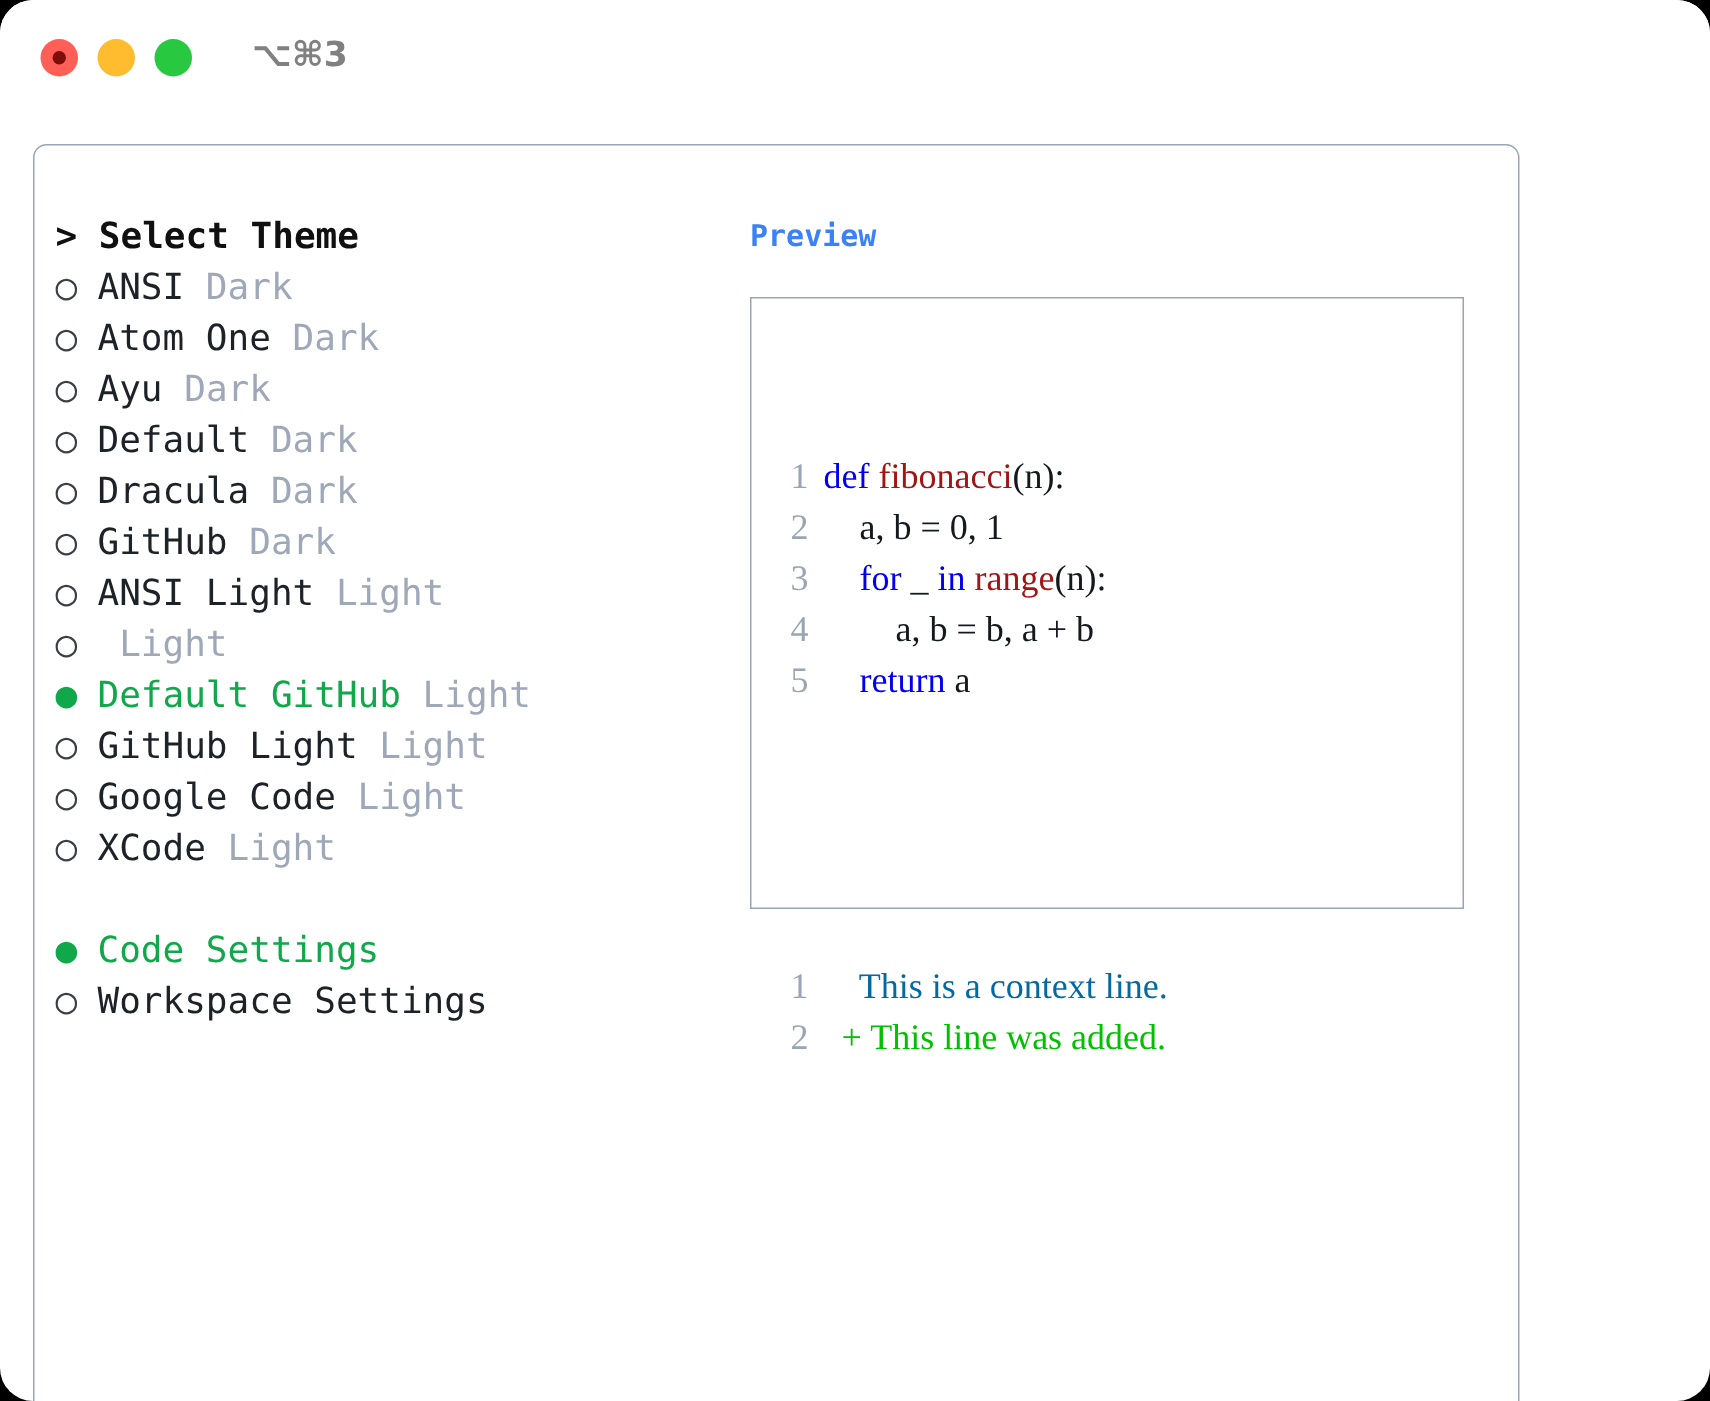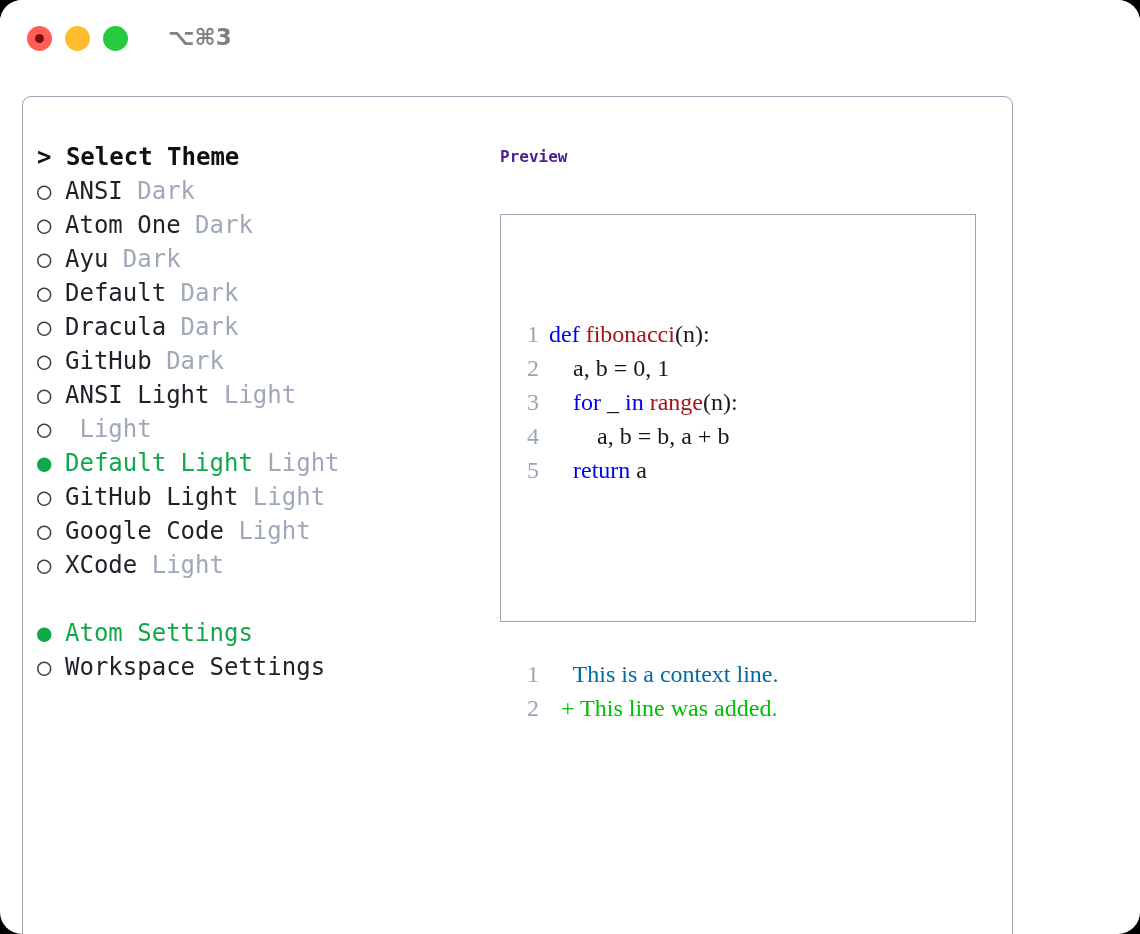--- a/index.html
+++ b/index.html
@@ -143,25 +143,25 @@
     font-family: "DejaVu Sans Mono", monospace;
     font-size: 24px;
     line-height: 34px;
     color: #9fa8b8;
     width: 410px;
   }
 
   
   .preview-head {
     font-family: "DejaVu Sans Mono", monospace;
-    font-size: 16px;
+    font-size: 20px;
     font-weight: bold;
-    color: #4c1d95;
-    line-height: 34px;
-    margin-bottom: 40px;
+    color: #3b82f6;
+    line-height: 34px;
+    margin-bottom: 24px;
   }
   .preview-box {
     width: 476px;
     height: 408px;
     border: 1.5px solid #9aa5b4;
     box-sizing: border-box;
     background: #ffffff;
     position: relative;
   }
   .code-area {
@@ -211,31 +211,31 @@
 
       <div class="opt-list" id="theme-list">
           <div class="opt"><span class="marker">○</span><span class="opt-label">ANSI</span><span class="opt-tag"> Dark</span></div>
           <div class="opt"><span class="marker">○</span><span class="opt-label">Atom One</span><span class="opt-tag"> Dark</span></div>
           <div class="opt"><span class="marker">○</span><span class="opt-label">Ayu</span><span class="opt-tag"> Dark</span></div>
           <div class="opt"><span class="marker">○</span><span class="opt-label">Default</span><span class="opt-tag"> Dark</span></div>
           <div class="opt"><span class="marker">○</span><span class="opt-label">Dracula</span><span class="opt-tag"> Dark</span></div>
           <div class="opt"><span class="marker">○</span><span class="opt-label">GitHub</span><span class="opt-tag"> Dark</span></div>
           <div class="opt"><span class="marker">○</span><span class="opt-label">ANSI Light</span><span class="opt-tag"> Light</span></div>
           <div class="opt"><span class="marker">○</span><span class="opt-tag"> Light</span></div>
-          <div class="opt selected"><span class="marker">●</span><span class="opt-label">Default Light</span><span class="opt-tag"> Light</span></div>
+          <div class="opt selected"><span class="marker">●</span><span class="opt-label">Default GitHub</span><span class="opt-tag"> Light</span></div>
           <div class="opt"><span class="marker">○</span><span class="opt-label">GitHub Light</span><span class="opt-tag"> Light</span></div>
           <div class="opt"><span class="marker">○</span><span class="opt-label">Google Code</span><span class="opt-tag"> Light</span></div>
           <div class="opt"><span class="marker">○</span><span class="opt-label">XCode</span><span class="opt-tag"> Light</span></div>
         </div>
 
       <div class="spacer-row"></div>
 
 
       <div class="opt-list" id="apply-list">
-          <div class="opt selected"><span class="marker">●</span><span class="opt-label">Atom Settings</span></div>
+          <div class="opt selected"><span class="marker">●</span><span class="opt-label">Code Settings</span></div>
           <div class="opt"><span class="marker">○</span><span class="opt-label">Workspace Settings</span></div>
         </div>
 
     </div>
 
     <div class="right-col">
       <div class="preview-head">Preview</div>
 
       <div class="preview-box">
         <div class="code-area">

